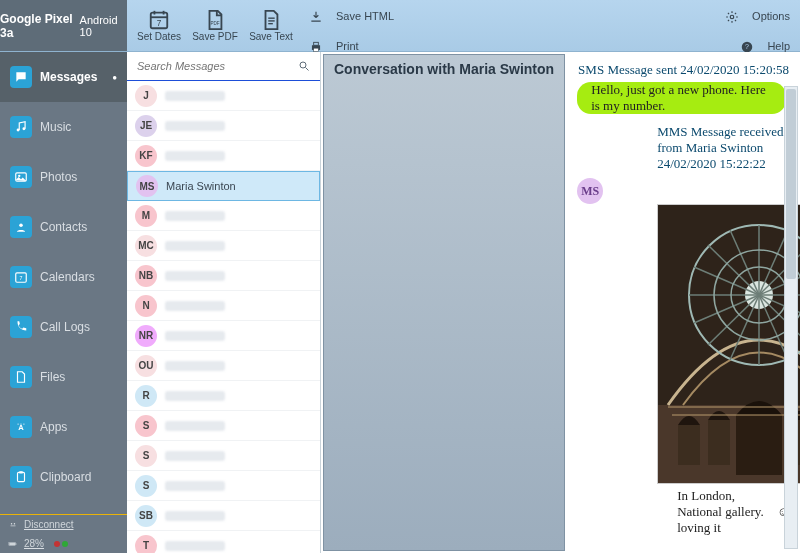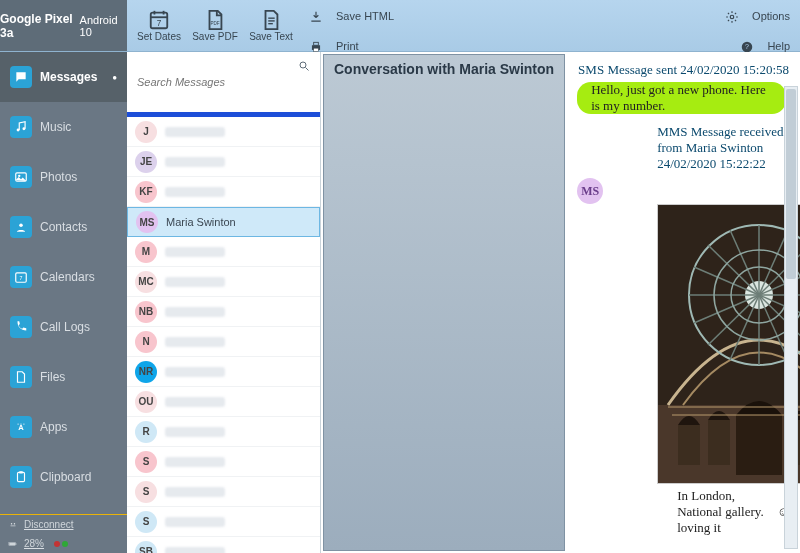--- a/index.html
+++ b/index.html
@@ -24,21 +24,21 @@
   .side-item.active::after { content: "●"; margin-left: auto; font-size: 8px; color: #fff; }
   .side-icon { width: 22px; height: 22px; background: #2ba3d6; border-radius: 4px; display: flex; align-items: center; justify-content: center; flex-shrink: 0; }
   .side-icon svg { width: 14px; height: 14px; fill: #fff; }
   .sidebar-bottom { margin-top: auto; border-top: 1px solid #eab308; text-decoration: underline; }
   .sidebar-bottom-row { display: flex; align-items: center; gap: 6px; padding: 4px 8px; font-size: 10px; color: #cfd5da; }
   .sidebar-bottom-row svg { width: 10px; height: 10px; fill: #cfd5da; }
   .dots { padding-left: 4px; }
   .dot { display: inline-block; width: 6px; height: 6px; border-radius: 50%; margin-right: 2px; }
 
   .contacts { width: 194px; border-right: 1px solid #c9d3da; display: flex; flex-direction: column; background: #fff; }
-  .search-wrap { position: relative; padding: 20px 6px; border-bottom: 5px solid #1d4ed8; }
+  .search-wrap { position: relative; padding: 4px 6px; border-bottom: 1px solid #1d4ed8; }
   .search-input { width: 100%; border: none; outline: none; font-style: italic; font-size: 11px; color: #7d8a94; padding: 4px 18px 4px 4px; }
   .search-icon { position: absolute; right: 10px; top: 8px; width: 12px; height: 12px; fill: #5e6c78; }
   .contact-list { flex: 1; overflow: hidden; }
   .contact { display: flex; align-items: center; gap: 8px; padding: 4px 8px; border-bottom: 1px solid #f0f2f4; cursor: pointer; height: 30px; }
   .contact.selected { background: #cfe9f9; border: 1px solid #6db7e3; }
   .avatar { width: 22px; height: 22px; border-radius: 50%; display: flex; align-items: center; justify-content: center; font-size: 10px; font-weight: 700; color: #444; flex-shrink: 0; }
   .name { font-size: 11px; color: #3b4752; }
   .blur-name { display: inline-block; width: 60px; height: 10px; background: #e6eaee; border-radius: 3px; filter: blur(1px); }
 
   .conversation { flex: 1; display: flex; flex-direction: row; background: #fff; position: relative; }
@@ -269,21 +269,21 @@
         </div>
         <div class="contact">
           <div class="avatar" style="background: rgb(248, 197, 205);">NB</div>
           <span class="blur-name"></span>
         </div>
         <div class="contact">
           <div class="avatar" style="background: rgb(248, 197, 205);">N</div>
           <span class="blur-name"></span>
         </div>
         <div class="contact">
-          <div class="avatar" style="background: #0ea5e9;">NR</div>
+          <div class="avatar" style="background: #f0abfc;">NR</div>
           <span class="blur-name"></span>
         </div>
         <div class="contact">
           <div class="avatar" style="background: rgb(247, 223, 225);">OU</div>
           <span class="blur-name"></span>
         </div>
         <div class="contact">
           <div class="avatar" style="background: rgb(207, 232, 246);">R</div>
           <span class="blur-name"></span>
         </div>

